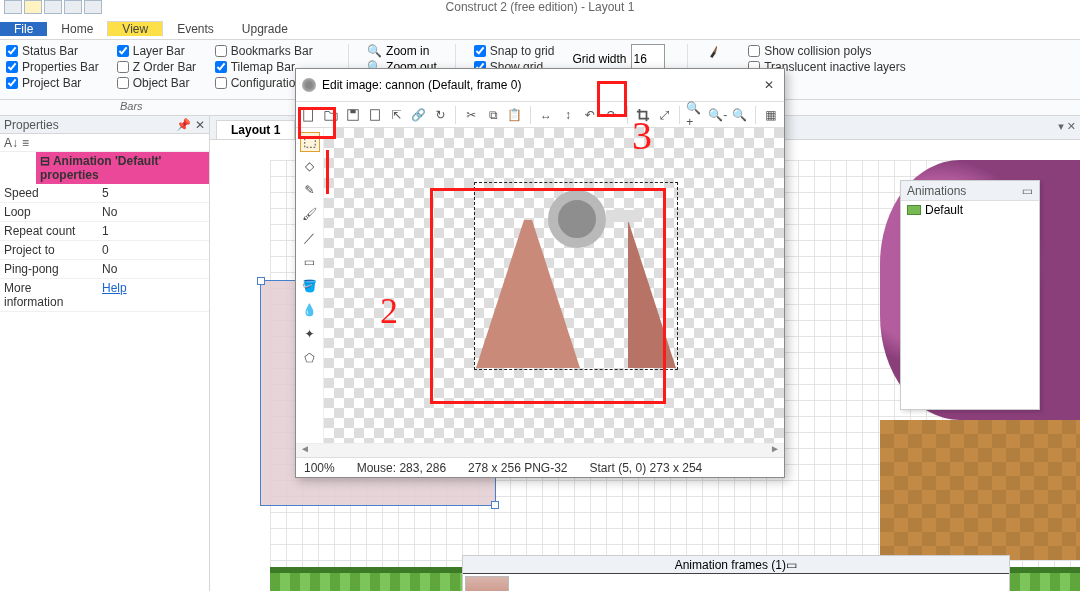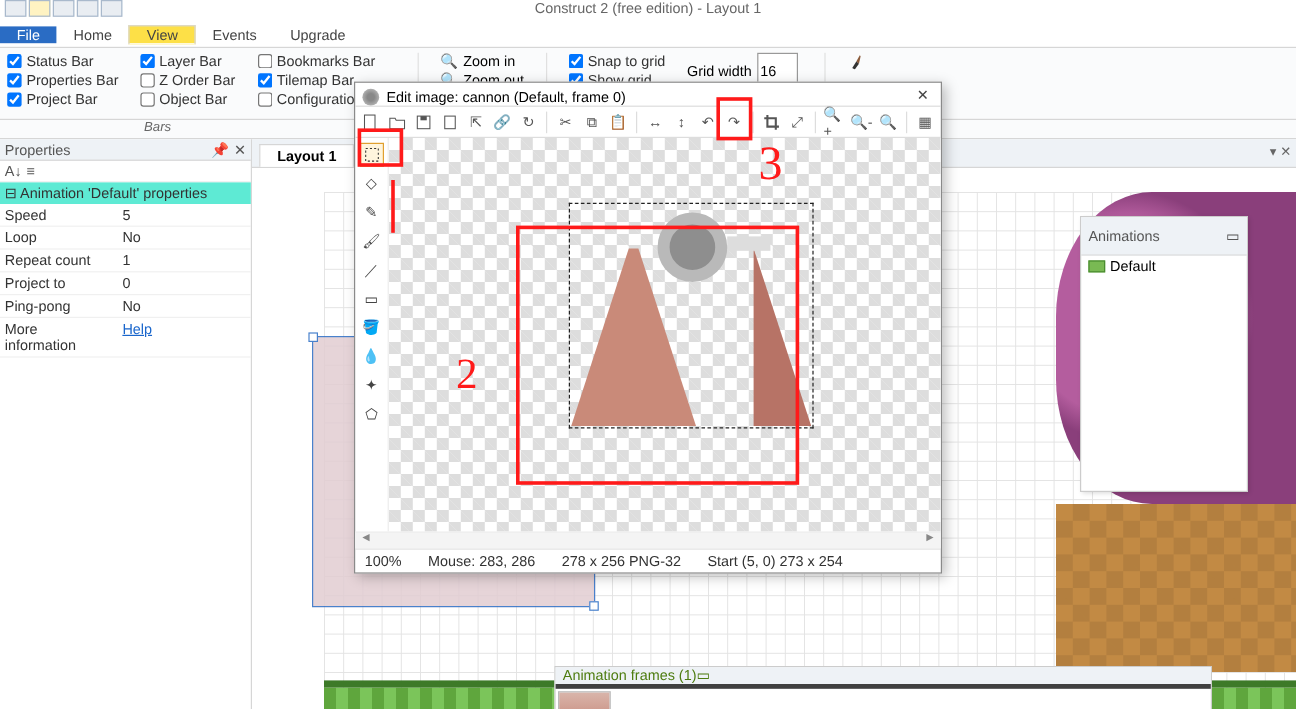--- a/index.html
+++ b/index.html
@@ -29,21 +29,21 @@
 .ribbon .gridbox { display: flex; align-items: center; gap: 4px; }
 .ribbon input.gridv { width: 34px; height: 30px; border: 1px solid #999; padding: 0 2px; }
 .ribbon .brush { width: 24px; height: 40px; }
 
 
 .main { display: flex; height: calc(591px - 18px - 22px - 60px); }
 .props { width: 210px; border-right: 1px solid #d6d6d6; background: #fff; display: flex; flex-direction: column; }
 .props .hdr { height: 18px; background: #eef2f6; border-bottom: 1px solid #d6d6d6; display: flex; align-items: center; padding: 0 4px; color: #555; justify-content: space-between; }
 .props .hdr .btns { display: flex; gap: 4px; }
 .props .toolbar { height: 18px; display: flex; align-items: center; padding: 0 4px; gap: 4px; color: #555; border-bottom: 1px solid #eee; }
-.props .section { background: #5eead4; padding: 2px 4px; font-weight: 400; color: #333; }
+.props .section { background: #ec4899; padding: 2px 4px; font-weight: 700; color: #333; margin-left: 36px; }
 .props .row { display: flex; border-bottom: 1px solid #f0f0f0; }
 .props .row .k { width: 98px; padding: 2px 4px; color: #333; }
 .props .row .v { flex: 1; padding: 2px 4px; color: #333; }
 .props .row .v a { color: #1a66cc; text-decoration: underline; }
 
 
 .tabs { flex: 1; display: flex; flex-direction: column; position: relative; }
 .tabbar { height: 24px; background: #eef2f6; display: flex; align-items: flex-end; padding-left: 6px; border-bottom: 1px solid #d6d6d6; }
 .tabbar .t { background: #fff; border: 1px solid #d6d6d6; border-bottom: none; padding: 2px 14px; font-weight: 600; }
 .tabbar .pin { position: absolute; right: 4px; top: 4px; font-size: 11px; color: #666; }
@@ -61,33 +61,33 @@
 .canvas .ground { position: absolute; left: 60px; right: 0; bottom: 12px; height: 28px; background: repeating-linear-gradient(90deg, #5fa63d 0 10px, #7bc55a 10px 20px); border-top: 6px solid #3d7a28; }
 .canvas .rightblob { position: absolute; right: 0; top: 20px; width: 200px; height: 260px; background: radial-gradient(circle at 30% 40%, #b45d9e 0 40%, #8a3f7b 50% 100%); border-radius: 40% 0 0 40%; }
 .canvas .righttile { position: absolute; right: 0; top: 280px; width: 200px; height: 140px;
   background-color: #c28a44;
   background-image: linear-gradient(45deg, rgba(0,0,0,.08) 25%, transparent 25%, transparent 75%, rgba(0,0,0,.08) 75%), linear-gradient(45deg, rgba(0,0,0,.08) 25%, transparent 25%, transparent 75%, rgba(0,0,0,.08) 75%);
   background-size: 28px 28px; background-position: 0 0, 14px 14px;
 }
 
 
 .animpanel { position: absolute; right: 40px; top: 40px; width: 140px; height: 230px; background: #fff; border: 1px solid #ccc; box-shadow: 2px 2px 4px rgba(0,0,0,.15); }
-.animpanel .hdr { height: 32px; background: #eef2f6; border-bottom: 1px solid #ddd; display: flex; align-items: center; padding: 0 6px; color: #555; justify-content: space-between; }
+.animpanel .hdr { height: 20px; background: #eef2f6; border-bottom: 1px solid #ddd; display: flex; align-items: center; padding: 0 6px; color: #555; justify-content: space-between; }
 .animpanel .item { padding: 2px 6px; display: flex; align-items: center; gap: 4px; }
 .animpanel .item .sw { width: 14px; height: 10px; background: #79b953; border: 1px solid #4a8c30; }
 
 
 .framespanel { position: absolute; left: 252px; bottom: 0; right: 70px; height: 52px; background: #fff; border: 1px solid #ccc; }
-.framespanel .hdr { height: 18px; background: #eef2f6; border-bottom: 4px solid #404040; padding: 0 6px; color: #4d7c0f; display: flex; align-items: center; justify-content: flex-start; }
+.framespanel .hdr { height: 18px; background: #eef2f6; border-bottom: 1px solid #404040; padding: 0 6px; color: #000000; display: flex; align-items: center; justify-content: center; }
 .framespanel .thumbs { display: flex; padding: 2px; }
 .framespanel .thumb { width: 44px; height: 28px; background: linear-gradient(#d9b5ab,#c78a7b); border: 1px solid #bbb; }
 
 
 .dialog { position: absolute; left: 295px; top: 68px; width: 490px; height: 410px; background: #fff; border: 1px solid #8a8a8a; box-shadow: 3px 3px 10px rgba(0,0,0,.25); display: flex; flex-direction: column; z-index: 50; }
-.dialog .titlebar2 { height: 20px; display: flex; align-items: flex-end; padding: 0 6px; gap: 6px; border-bottom: 1px solid #ddd; }
+.dialog .titlebar2 { height: 33px; display: flex; align-items: center; padding: 0 6px; gap: 6px; border-bottom: 1px solid #ddd; }
 .dialog .titlebar2 .ico { width: 14px; height: 14px; background: radial-gradient(circle, #888 30%, #ccc 100%); border-radius: 50%; }
 .dialog .titlebar2 .close { margin-left: auto; width: 18px; height: 18px; display: flex; align-items: center; justify-content: center; color: #444; }
 .dialog .tbar { height: 26px; border-bottom: 1px solid #ddd; display: flex; align-items: center; padding: 0 4px; gap: 4px; position: relative; }
 .dialog .tbar .btn { width: 20px; height: 20px; display: flex; align-items: center; justify-content: center; color: #555; }
 .dialog .tbar .sep { width: 1px; height: 18px; background: #ddd; margin: 0 2px; }
 .dialog .body { flex: 1; display: flex; }
 .dialog .toolcol { width: 28px; border-right: 1px solid #eee; display: flex; flex-direction: column; align-items: center; gap: 4px; padding-top: 4px; }
 .dialog .toolcol .tbtn { width: 20px; height: 20px; display: flex; align-items: center; justify-content: center; color: #444; }
 .dialog .toolcol .tbtn.sel { border: 1px solid #e0a030; background: #fff5dd; }
 .dialog .editarea { flex: 1; position: relative;
@@ -224,20 +224,30 @@
         <span>Grid height</span>
         <input class="gridv" value="16" style="">
       </div>
   </div>
   <div class="sep"></div>
   <div class="brush">
     <svg viewBox="0 0 24 40">
         <path d="M4 36 L14 20 L20 26 L10 40 Z" fill="#333"></path>
         <path d="M14 20 L22 6 L24 8 L20 26 Z" fill="#8a5a3a"></path>
       </svg>
+  </div>
+  <div class="group">
+    <label class="chk">
+        <input type="checkbox" style="">
+        <span>Show collision polys</span>
+      </label>
+    <label class="chk">
+        <input type="checkbox" style="">
+        <span>Translucent inactive layers</span>
+      </label>
   </div>
 </div>
 <div style="height:16px; background:#fafbfc; border-bottom:1px solid #d6d6d6; text-align:left; padding-left:120px; font-size:11px; color:#666;font-style:italic;">Bars</div>
 
 <div class="main">
   <div class="props">
     <div class="hdr">
       <span>Properties</span>
       <span class="btns">
           <span>📌</span>

